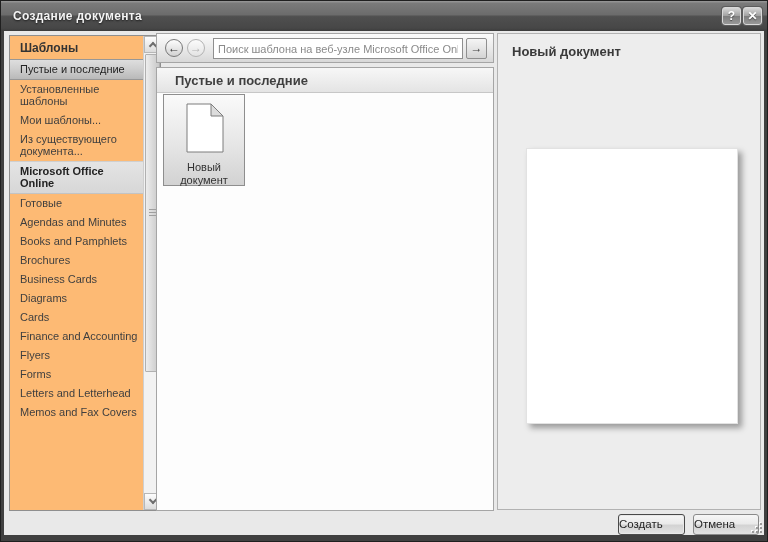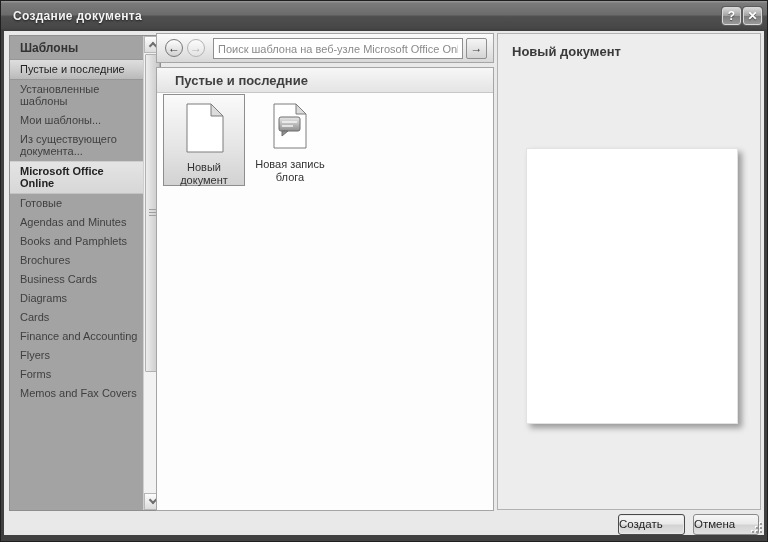--- a/index.html
+++ b/index.html
@@ -16,21 +16,21 @@
     color:#fff; font-weight:700; font-size:12px; line-height:16px; text-align:center;
     text-shadow:0 1px 1px rgba(0,0,0,.5); box-shadow:0 0 0 1px #5c5c5c; cursor:default; }
   .tb-btn.help { right:26px; }
   .tb-btn.close { right:5px; }
 
   
   .dlg-body { position:absolute; top:30px; left:3px; right:3px; bottom:6px; background:#e9e9e9; }
 
   
   .sidebar { position:absolute; left:5px; top:4px; width:152px; height:476px;
-    background:#a3a3a3; border:1px solid #8f8f8f; overflow:hidden; }
+    background:#fdba74; border:1px solid #8f8f8f; overflow:hidden; }
   .sb-content { position:absolute; left:0; top:0; right:17px; bottom:0; overflow:hidden; }
   .sb-header { padding:6px 6px 4px 10px; font-size:12px; line-height:13px; font-weight:700; color:#333; }
   .sb-item { font-size:11px; line-height:12px; padding:3px 4px 4px 10px; color:#3f3f3f; cursor:default; }
   .sb-item.selected { background:linear-gradient(180deg,#dedede,#cfcfcf 45%,#b9b9b9);
     border-top:1px solid #979797; border-bottom:1px solid #979797; color:#222; }
   .sb-item.section { background:linear-gradient(180deg,#e4e4e4,#d7d7d7);
     border-top:1px solid #cfcfcf; border-bottom:1px solid #c3c3c3; font-weight:700; color:#222; }
   
   .sb-scroll { position:absolute; top:0; right:0; bottom:0; width:17px; background:#f2f2f2; border-left:1px solid #cfcfcf; }
   .sb-arrow { position:absolute; left:0; width:17px; height:17px;
@@ -114,20 +114,21 @@
         <div class="sb-item">Готовые</div>
         <div class="sb-item">Agendas and Minutes</div>
         <div class="sb-item">Books and Pamphlets</div>
         <div class="sb-item">Brochures</div>
         <div class="sb-item">Business Cards</div>
         <div class="sb-item">Diagrams</div>
         <div class="sb-item">Cards</div>
         <div class="sb-item">Finance and Accounting</div>
         <div class="sb-item">Flyers</div>
         <div class="sb-item">Forms</div>
+        <div class="sb-item">Letters and Letterhead</div>
         <div class="sb-item">Memos and Fax Covers</div>
 
       </div>
       <div class="sb-scroll">
         <div class="sb-arrow up">
             <i class="chev up"></i>
           </div>
         <div class="sb-thumb"></div>
         <div class="sb-arrow down">
             <i class="chev down"></i>
@@ -149,37 +150,20 @@
       <div class="tiles">
 
         <div class="tile selected">
           <svg width="40" height="50" viewBox="0 0 40 50">
             <path d="M3,1 h24 l12,12 v36 h-36 z" fill="#ffffff" stroke="#7d7d7d"></path>
             <path d="M27,1 v12 h12 z" fill="#dcdcdc" stroke="#7d7d7d"></path>
           </svg>
           <div class="tile-label">Новый документ</div>
         </div>
 
-        <div class="tile">
-          <svg width="38" height="48" viewBox="0 0 38 48">
-            <defs>
-              <linearGradient id="bub" x1="0" y1="0" x2="0" y2="1">
-                <stop offset="0" stop-color="#e8e8e8"></stop>
-                  <stop offset="1" stop-color="#8f8f8f"></stop>
-              </linearGradient>
-            </defs>
-            <path d="M3,2 h22 l10,10 v34 h-32 z" fill="#ffffff" stroke="#7d7d7d"></path>
-            <path d="M25,2 v10 h10 z" fill="#dcdcdc" stroke="#7d7d7d"></path>
-            <rect x="8" y="15" width="21" height="14" rx="2" fill="url(#bub)" stroke="#6f6f6f"></rect>
-            <path d="M11,29 v5 l6,-5 z" fill="#8f8f8f" stroke="#6f6f6f"></path>
-            <line x1="11" y1="20" x2="26" y2="20" stroke="#f5f5f5" stroke-width="1.5"></line>
-            <line x1="11" y1="24" x2="22" y2="24" stroke="#f5f5f5" stroke-width="1.5"></line>
-          </svg>
-          <div class="tile-label">Новая запись блога</div>
-        </div>
 
       </div>
     </div>
 
     <div class="preview">
       <div class="preview-title">Новый документ</div>
       <div class="preview-page"></div>
     </div>
 
     <div class="btn create">Создать</div>

